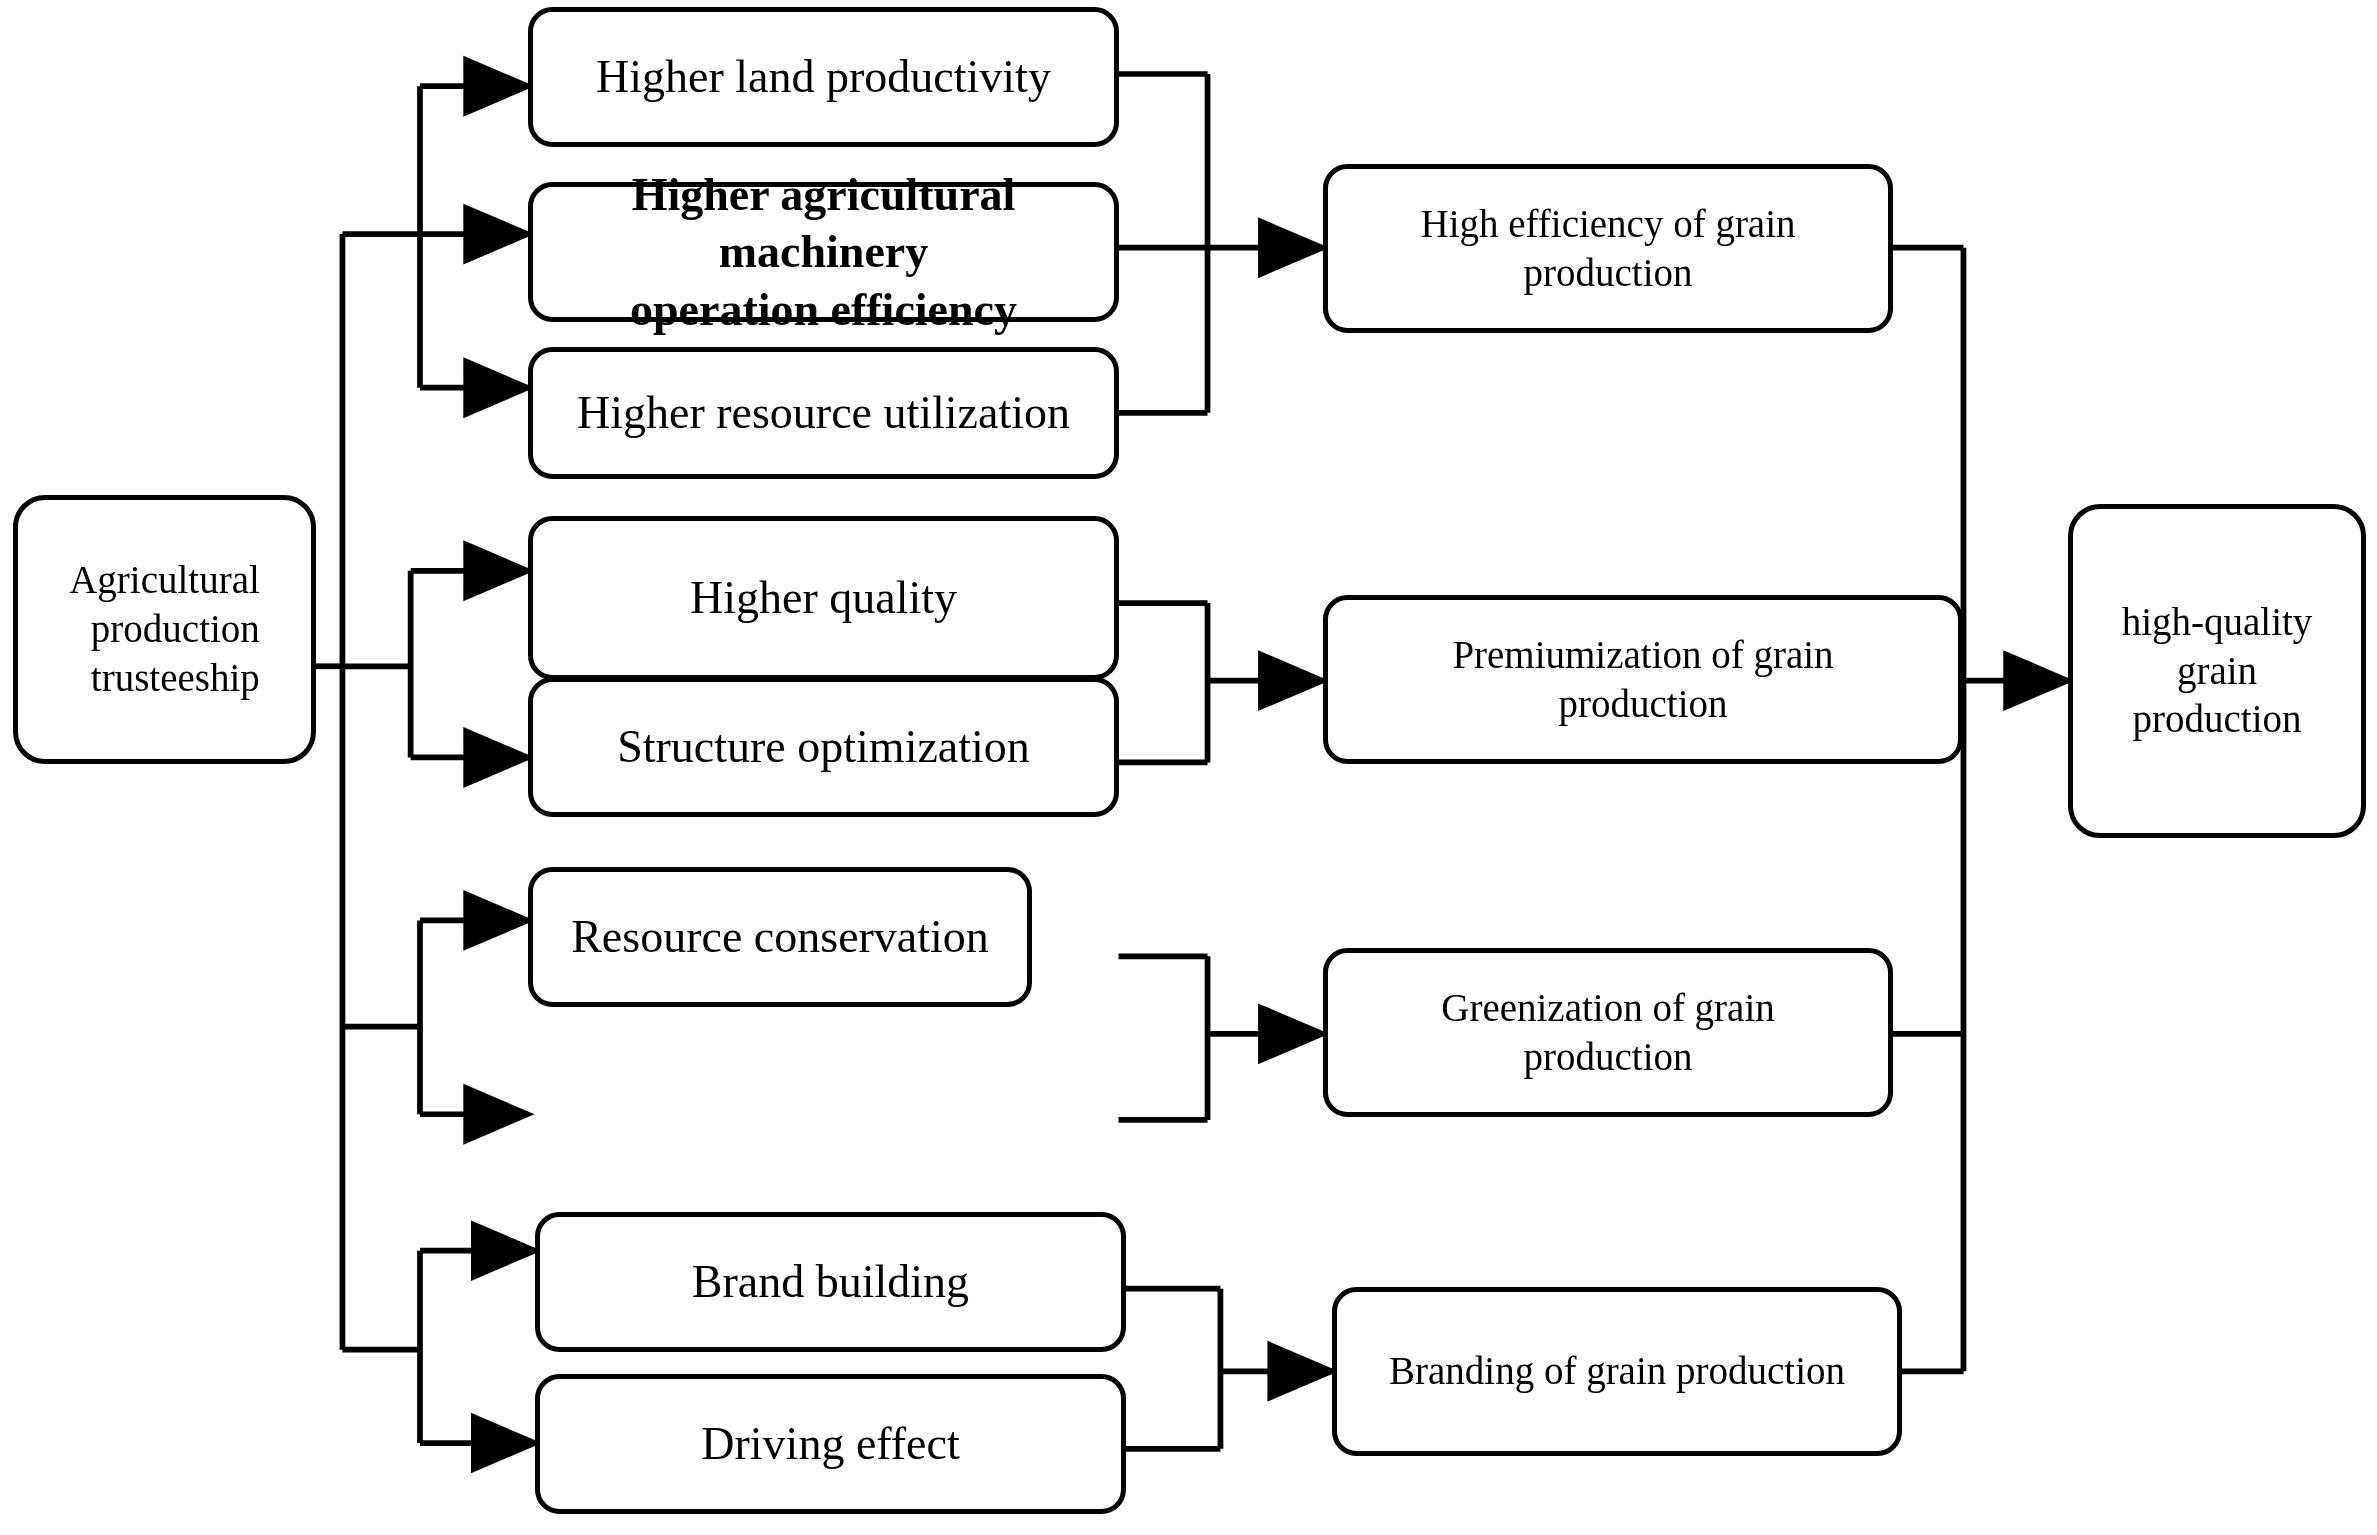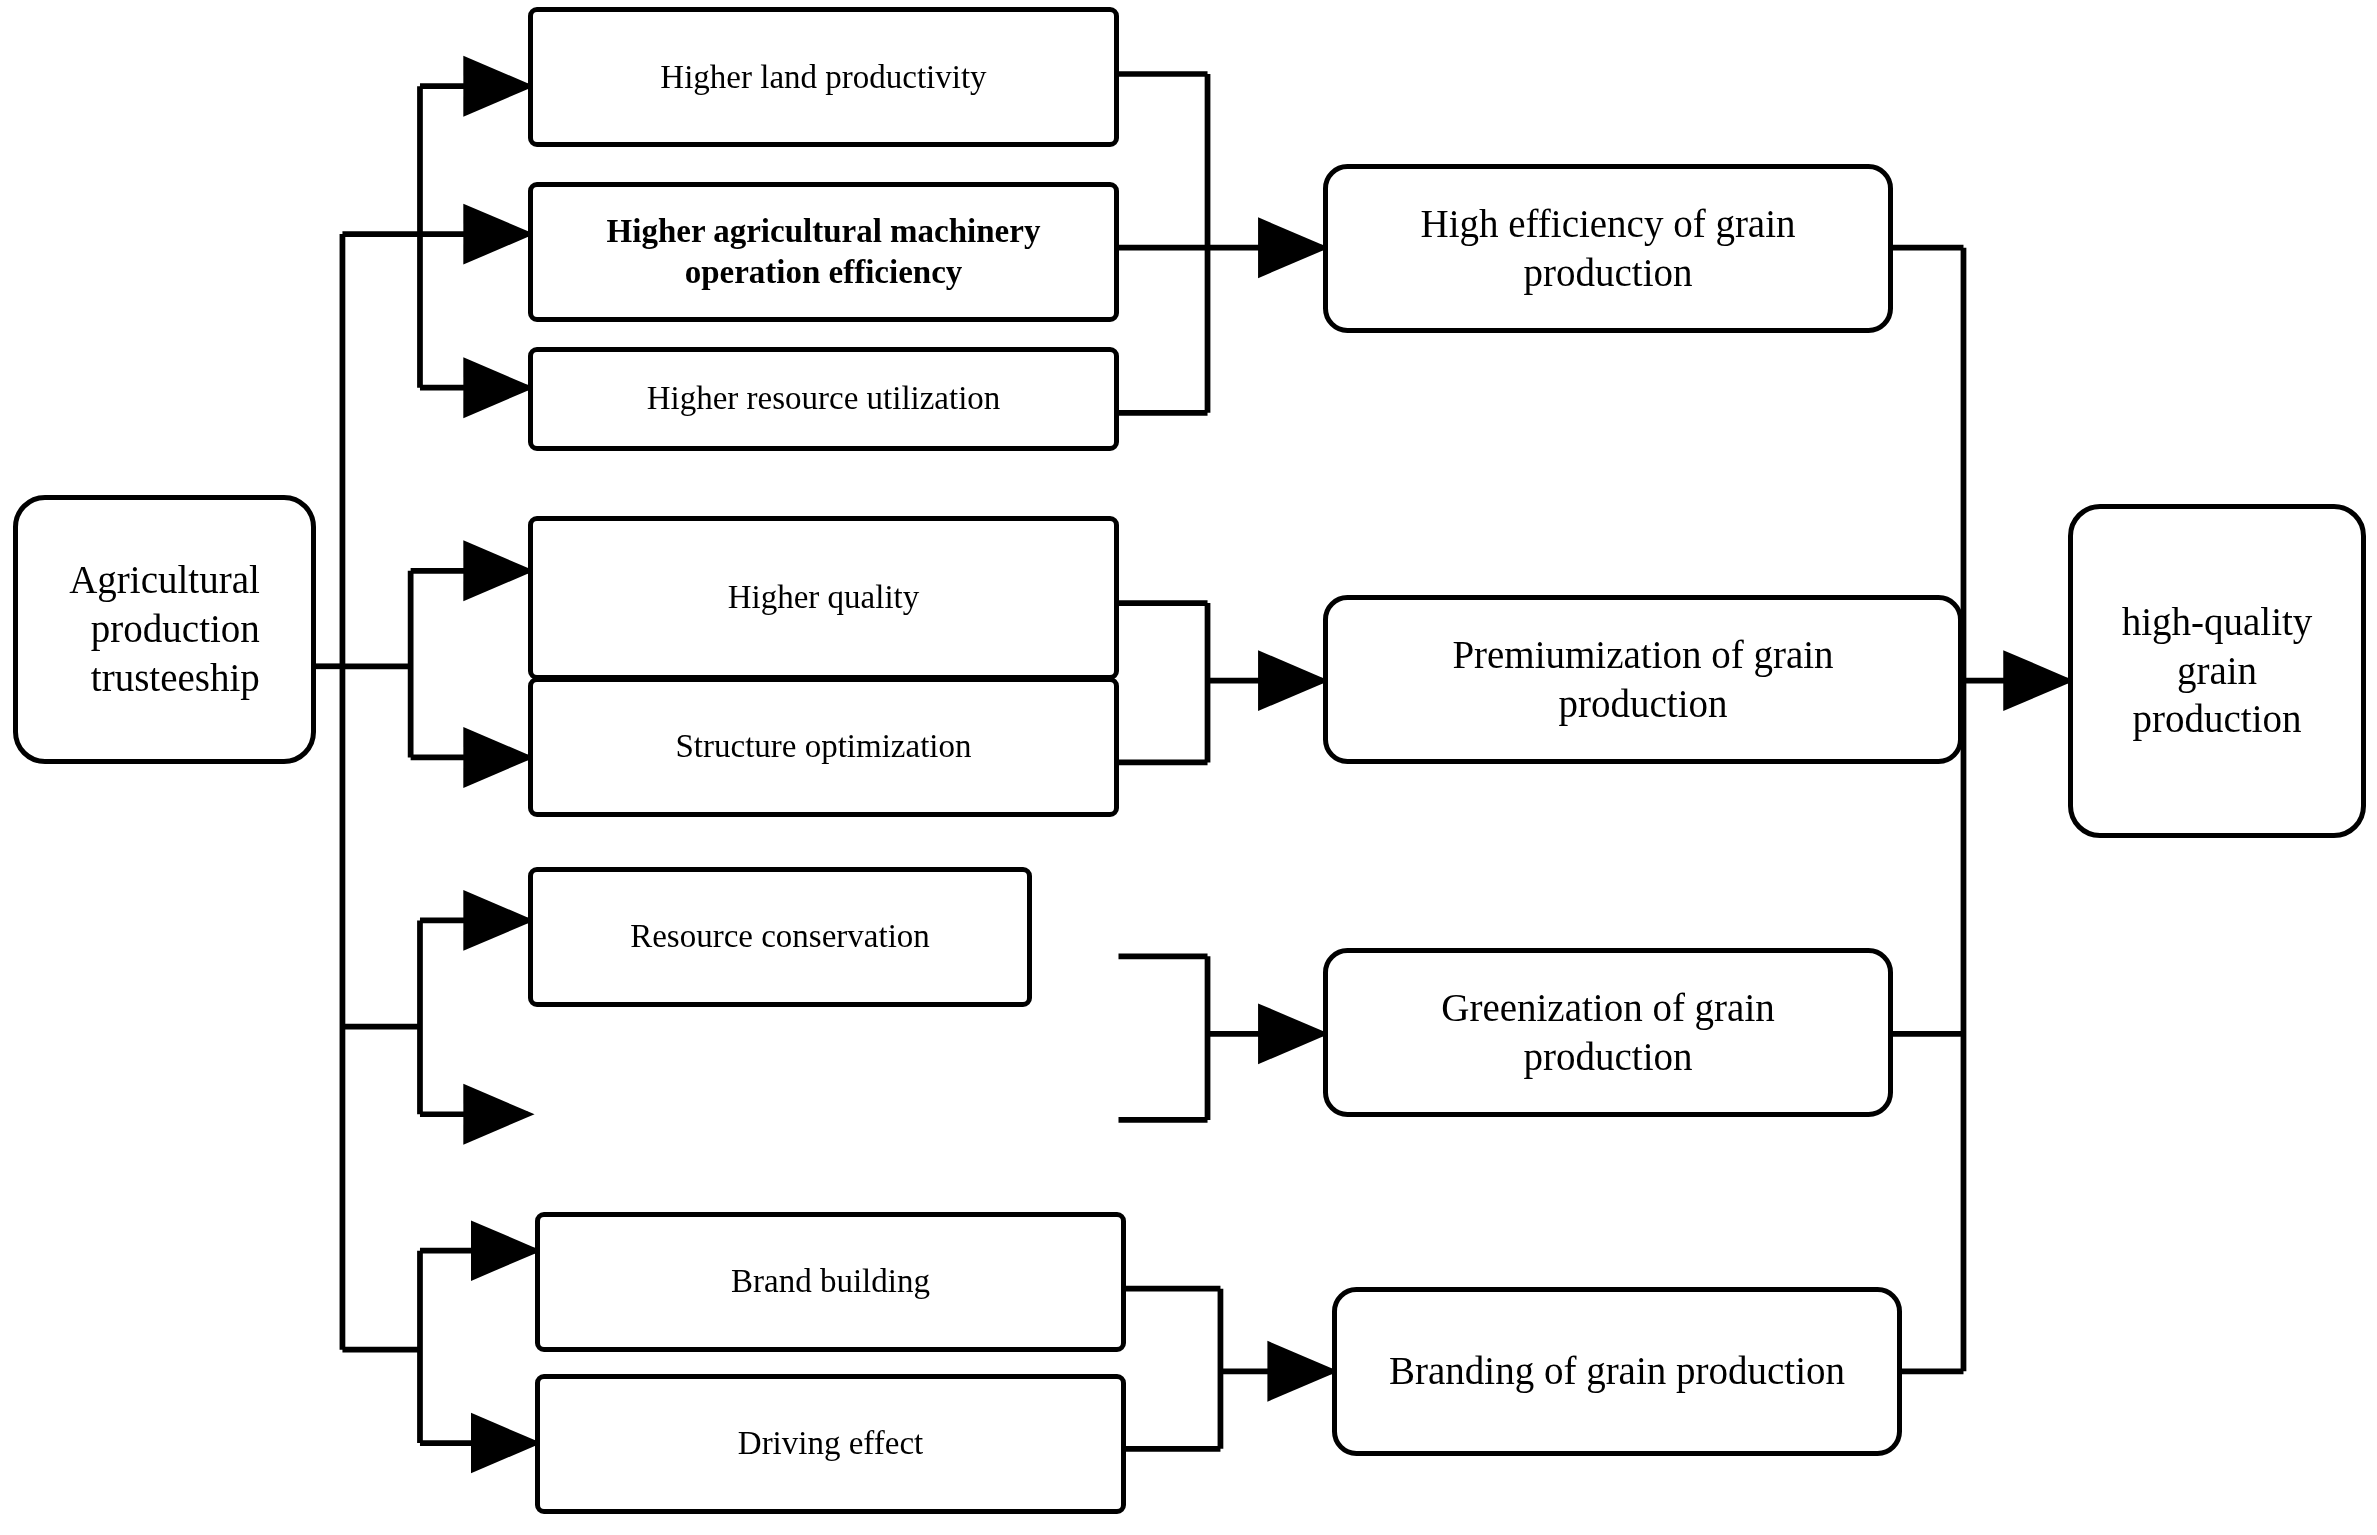--- a/index.html
+++ b/index.html
@@ -35,21 +35,21 @@
     z-index: 5;
   }
   .node-label {
     display: block;
     padding: 0 13px;
     white-space: pre-line;
   }
   .r-lg { border-radius: 32px; }
   .r-md { border-radius: 24.4px; }
   .t-root  { font-size: 39px; }
-  .t-branch{ font-size: 33px; border-radius: 9px; }
+  .t-branch{ font-size: 46px; }
   .t-group { font-size: 39px; }
   .t-final { font-size: 39px; }
 </style>
 </head>
 <body>
 
 <div id="stage">
 
   <svg id="wires" viewBox="0 0 3311 2138">
     <defs>
@@ -123,21 +123,21 @@
 
   <div class="node r-md t-branch" style="left:528px; top:7.2px; width:591px; height:140px;">
     <span class="node-label">Higher land productivity</span>
   </div>
 
   <div class="node r-md t-branch" style="left:528px; top:182px; width:591px; height:140px;font-weight:bold;">
     <span class="node-label">Higher agricultural machinery
 operation efficiency</span>
   </div>
 
-  <div class="node r-md t-branch" style="left:528px; top:347px; width:591px; height:104px;">
+  <div class="node r-md t-branch" style="left:528px; top:347px; width:591px; height:132px;">
     <span class="node-label">Higher resource utilization</span>
   </div>
 
   <div class="node r-md t-branch" style="left:528px; top:516px; width:591px; height:164px;">
     <span class="node-label">Higher quality</span>
   </div>
 
   <div class="node r-md t-branch" style="left:528px; top:677px; width:591px; height:140px;">
     <span class="node-label">Structure optimization</span>
   </div>

